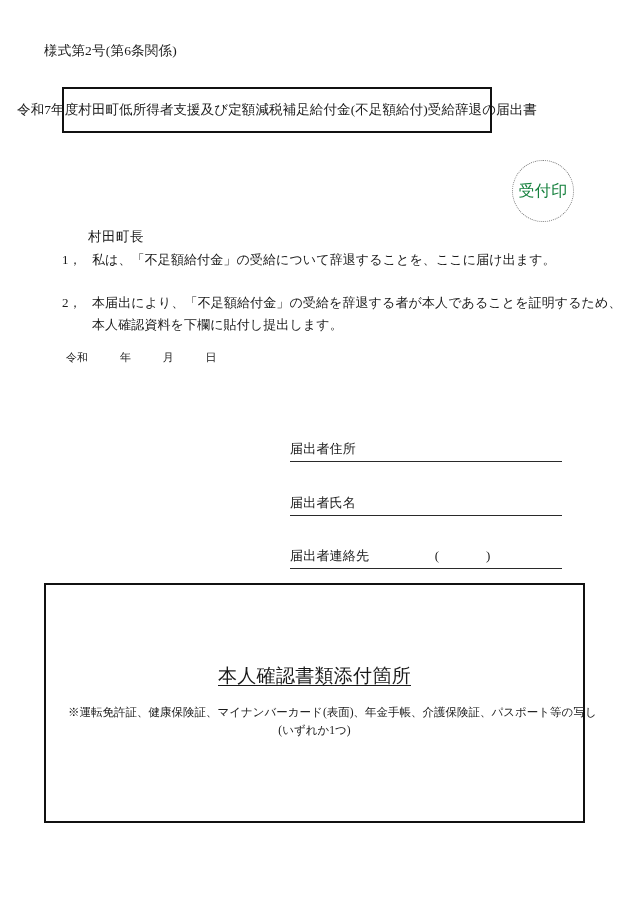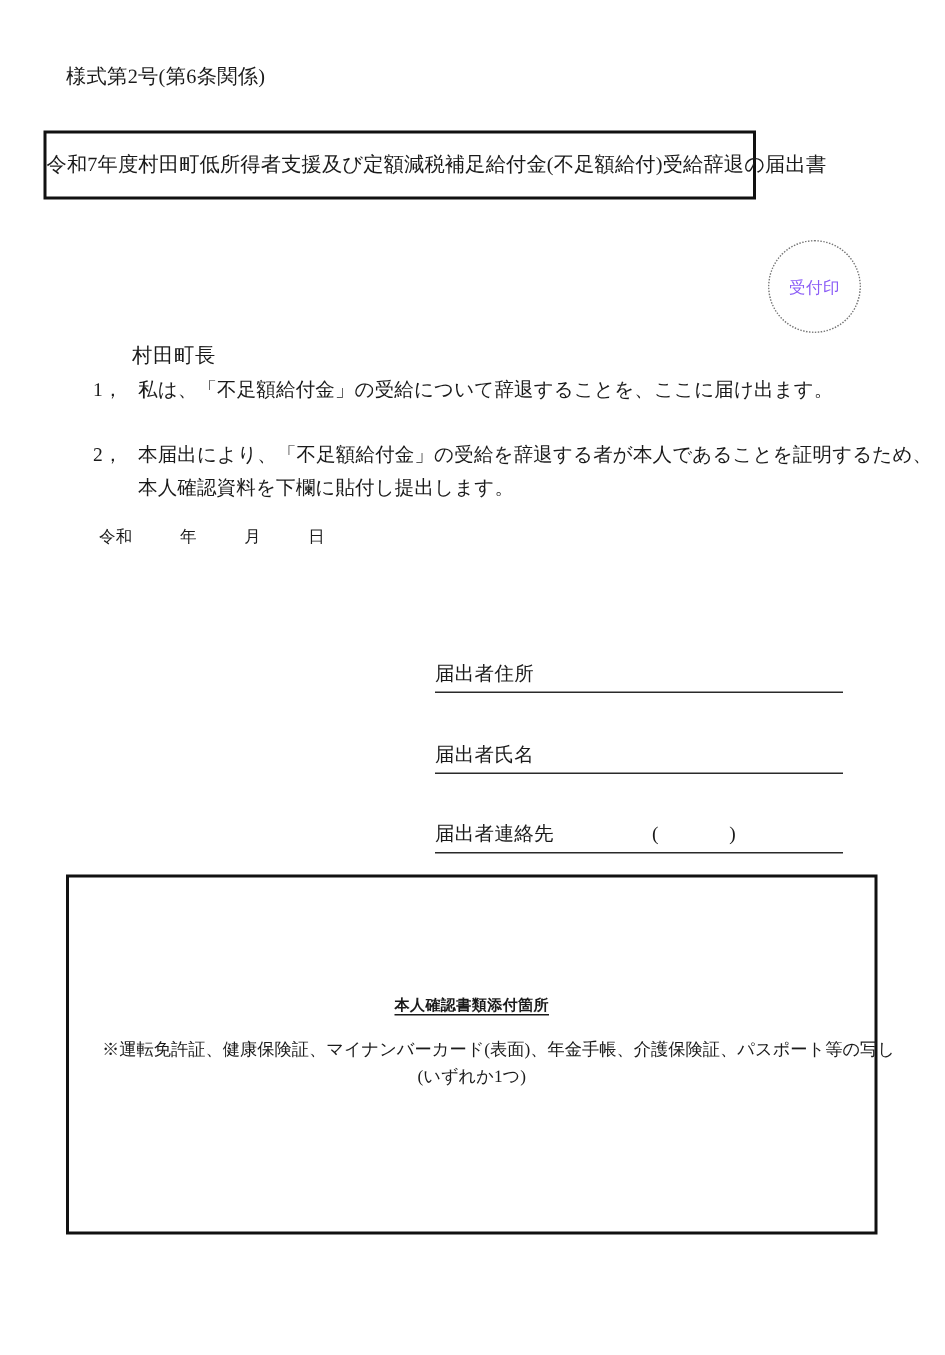--- a/index.html
+++ b/index.html
@@ -28,28 +28,29 @@
     left: 44px;
     top: 42px;
     font-size: 13.5px;
     letter-spacing: 0.2px;
     white-space: nowrap;
   }
 
   
   .title-box {
     position: absolute;
-    left: 29px;
+    left: 62px;
     top: 87px;
-    width: 475px;
+    width: 430px;
     height: 46px;
     border: 2px solid #111111;
     box-sizing: border-box;
     display: flex;
     align-items: center;
+    justify-content: center;
   }
   .title-text {
     font-size: 13.5px;
     letter-spacing: 0.1px;
     white-space: nowrap;
     text-align: center;
   }
 
   
   .addressee {
@@ -70,22 +71,22 @@
     width: 62px;
     height: 62px;
     border: 1px dotted #777777;
     border-radius: 50%;
     box-sizing: border-box;
     display: flex;
     align-items: center;
     justify-content: center;
   }
   .stamp-label {
-    font-size: 11px;
-    color: #8b5cf6;
+    font-size: 16px;
+    color: #15803d;
     letter-spacing: 0.3px;
     white-space: nowrap;
   }
 
   
   .clause {
     position: absolute;
     font-size: 13px;
     line-height: 22px;
     letter-spacing: 0.1px;
@@ -151,26 +152,25 @@
     box-sizing: border-box;
   }
   .attach-inner {
     position: absolute;
     left: 0;
     right: 0;
     top: 78px;
     text-align: center;
   }
   .attach-heading {
-    font-size: 10px;
+    font-size: 19px;
     text-decoration: underline;
     text-underline-offset: 3px;
     letter-spacing: 0.3px;
     white-space: nowrap;
-    font-weight: bold;
   }
   .attach-note {
     margin-top: 14px;
     font-size: 11.5px;
     line-height: 18px;
     letter-spacing: 0px;
   }
   .attach-note .note-line-1 { white-space: nowrap; display: block; margin-left: 22px; }
   .attach-note .note-line-2 { display: block; }
 </style>

